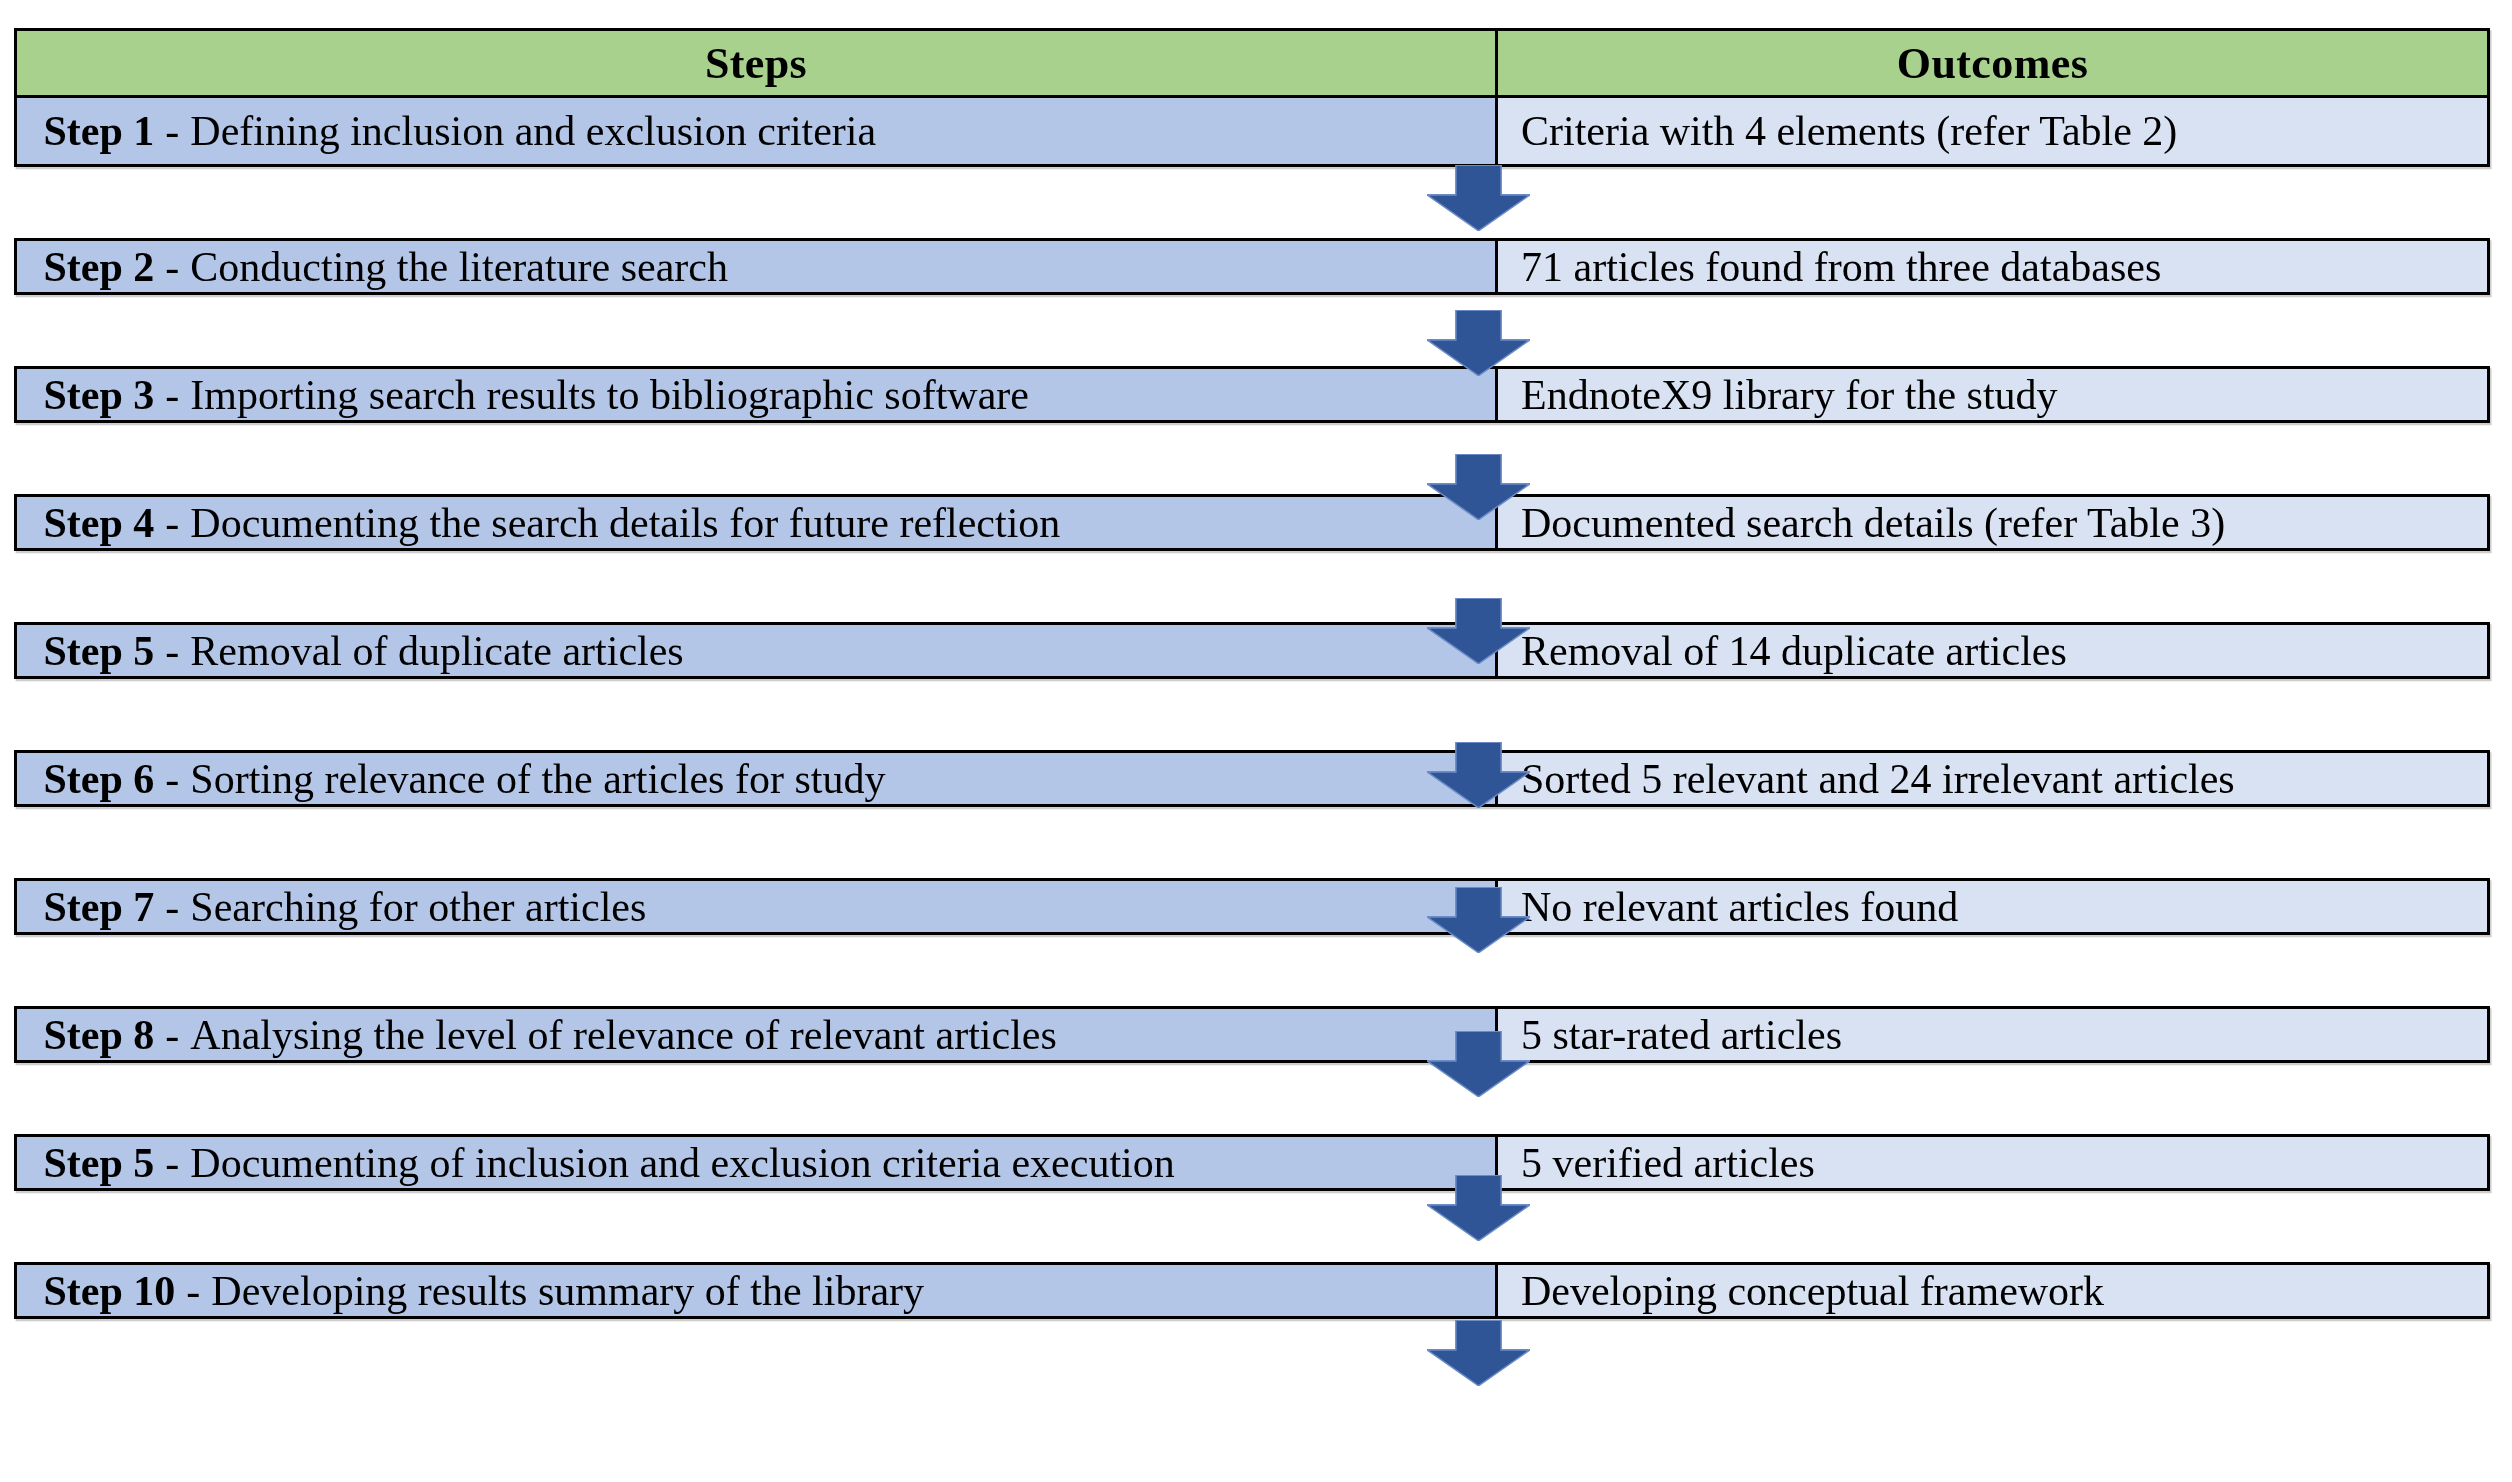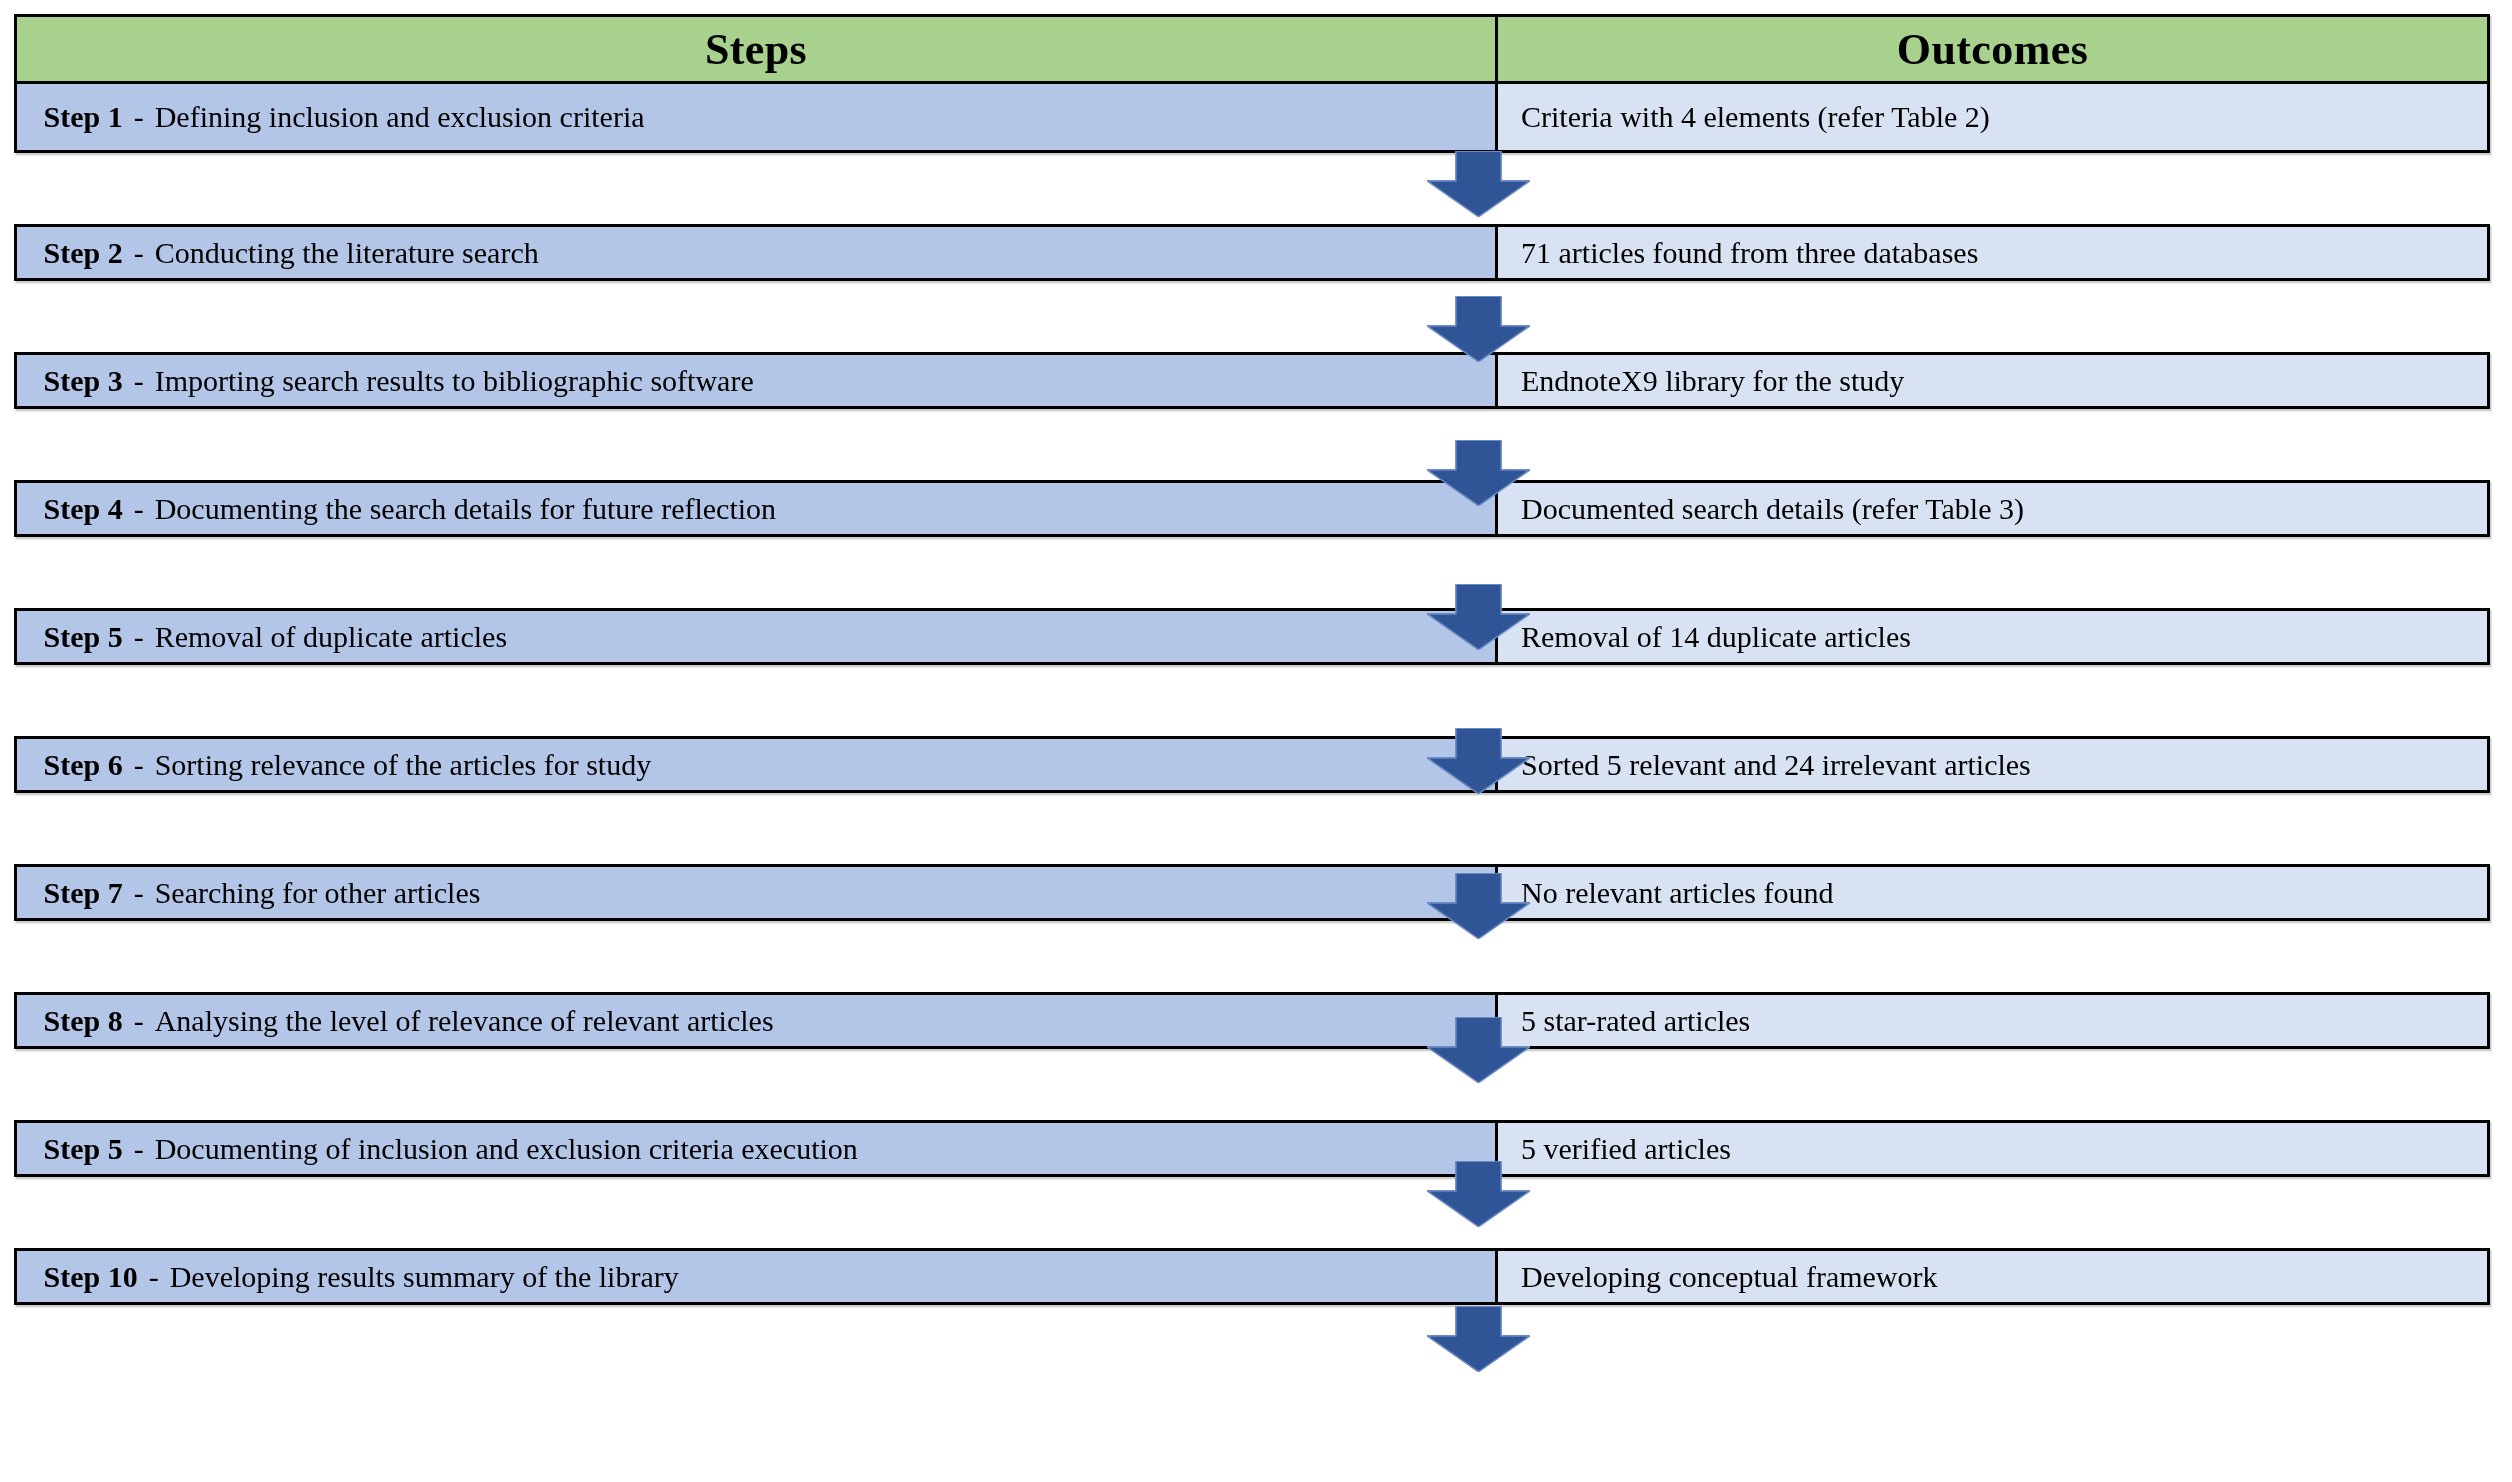--- a/index.html
+++ b/index.html
@@ -11,21 +11,21 @@
     height: 1483px;
     overflow: hidden;
     font-family: "Liberation Serif", "DejaVu Serif", serif;
     color: #000000;
   }
   * { box-sizing: border-box; }
 
   .wrap {
     position: relative;
     margin-left: 14px;
-    margin-top: 14px;
+    margin-top: 28px;
     width: 2476px;
   }
 
   
   .first-box {
     border: 3.1px solid #000;
     box-shadow: 1.6px 2.3px 0 rgba(60,60,60,0.25);
   }
   .header-row { display: flex; height: 64px; }
   .hcell {
@@ -45,21 +45,21 @@
   
   .box {
     display: flex;
     height: 57px;
     border: 3.1px solid #000;
     margin-top: 71px;
     box-shadow: 1.6px 2.3px 0 rgba(60,60,60,0.25);
     font-family: Liberation Serif, serif;
   }
 
-  .cell { display: flex; align-items: center; font-size: 30px; white-space: nowrap; overflow: hidden; }
+  .cell { display: flex; align-items: center; font-size: 42px; white-space: nowrap; overflow: hidden; }
   .cell.step {
     width: 1481px;
     background: #B4C6E7;
     border-right: 3.1px solid #000;
     padding-left: 26.5px;
   }
   .cell.outcome {
     flex: 1;
     background: #D9E2F3;
     padding-left: 23px;

